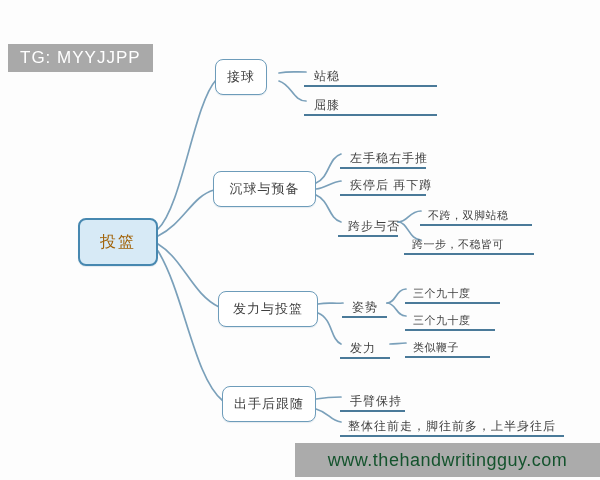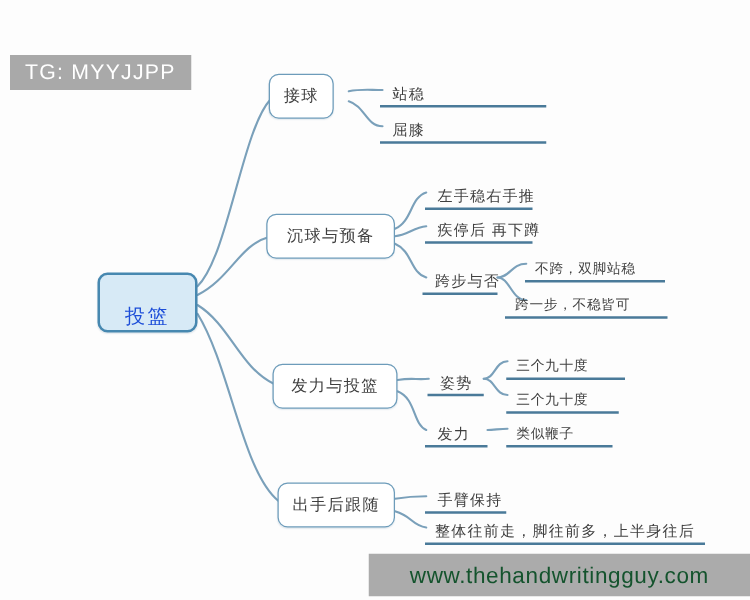--- a/index.html
+++ b/index.html
@@ -12,21 +12,21 @@
   .wires{position:absolute;left:0;top:0;}
   .topic{
     position:absolute;box-sizing:border-box;
     display:flex;align-items:center;justify-content:center;
     background:#ffffff;border:1.5px solid #6d9cba;border-radius:8px;
     font-size:13px;letter-spacing:1px;white-space:nowrap;
     box-shadow:0 1px 1px rgba(90,130,160,.15);
   }
   .topic.root{
     background:#d7eaf6;border:2px solid #4788b0;font-size:16px;
-    letter-spacing:2px;color:#1d4ed8;align-items:flex-end;
+    letter-spacing:2px;color:#a16207;
   }
   .leaf{
     position:absolute;box-sizing:border-box;
     border-bottom:2px solid #4a7a99;
     line-height:14px;white-space:nowrap;margin-top:12px;
   }
   .leaf .lt{display:inline-block;padding:0 4px 2px 10px;font-size:12px;letter-spacing:1px;}
   .leaf.sub .lt{font-size:11px;padding-left:8px;letter-spacing:0.5px;}
   .wm-top{
     position:absolute;left:8px;top:8px;height:28px;line-height:28px;

